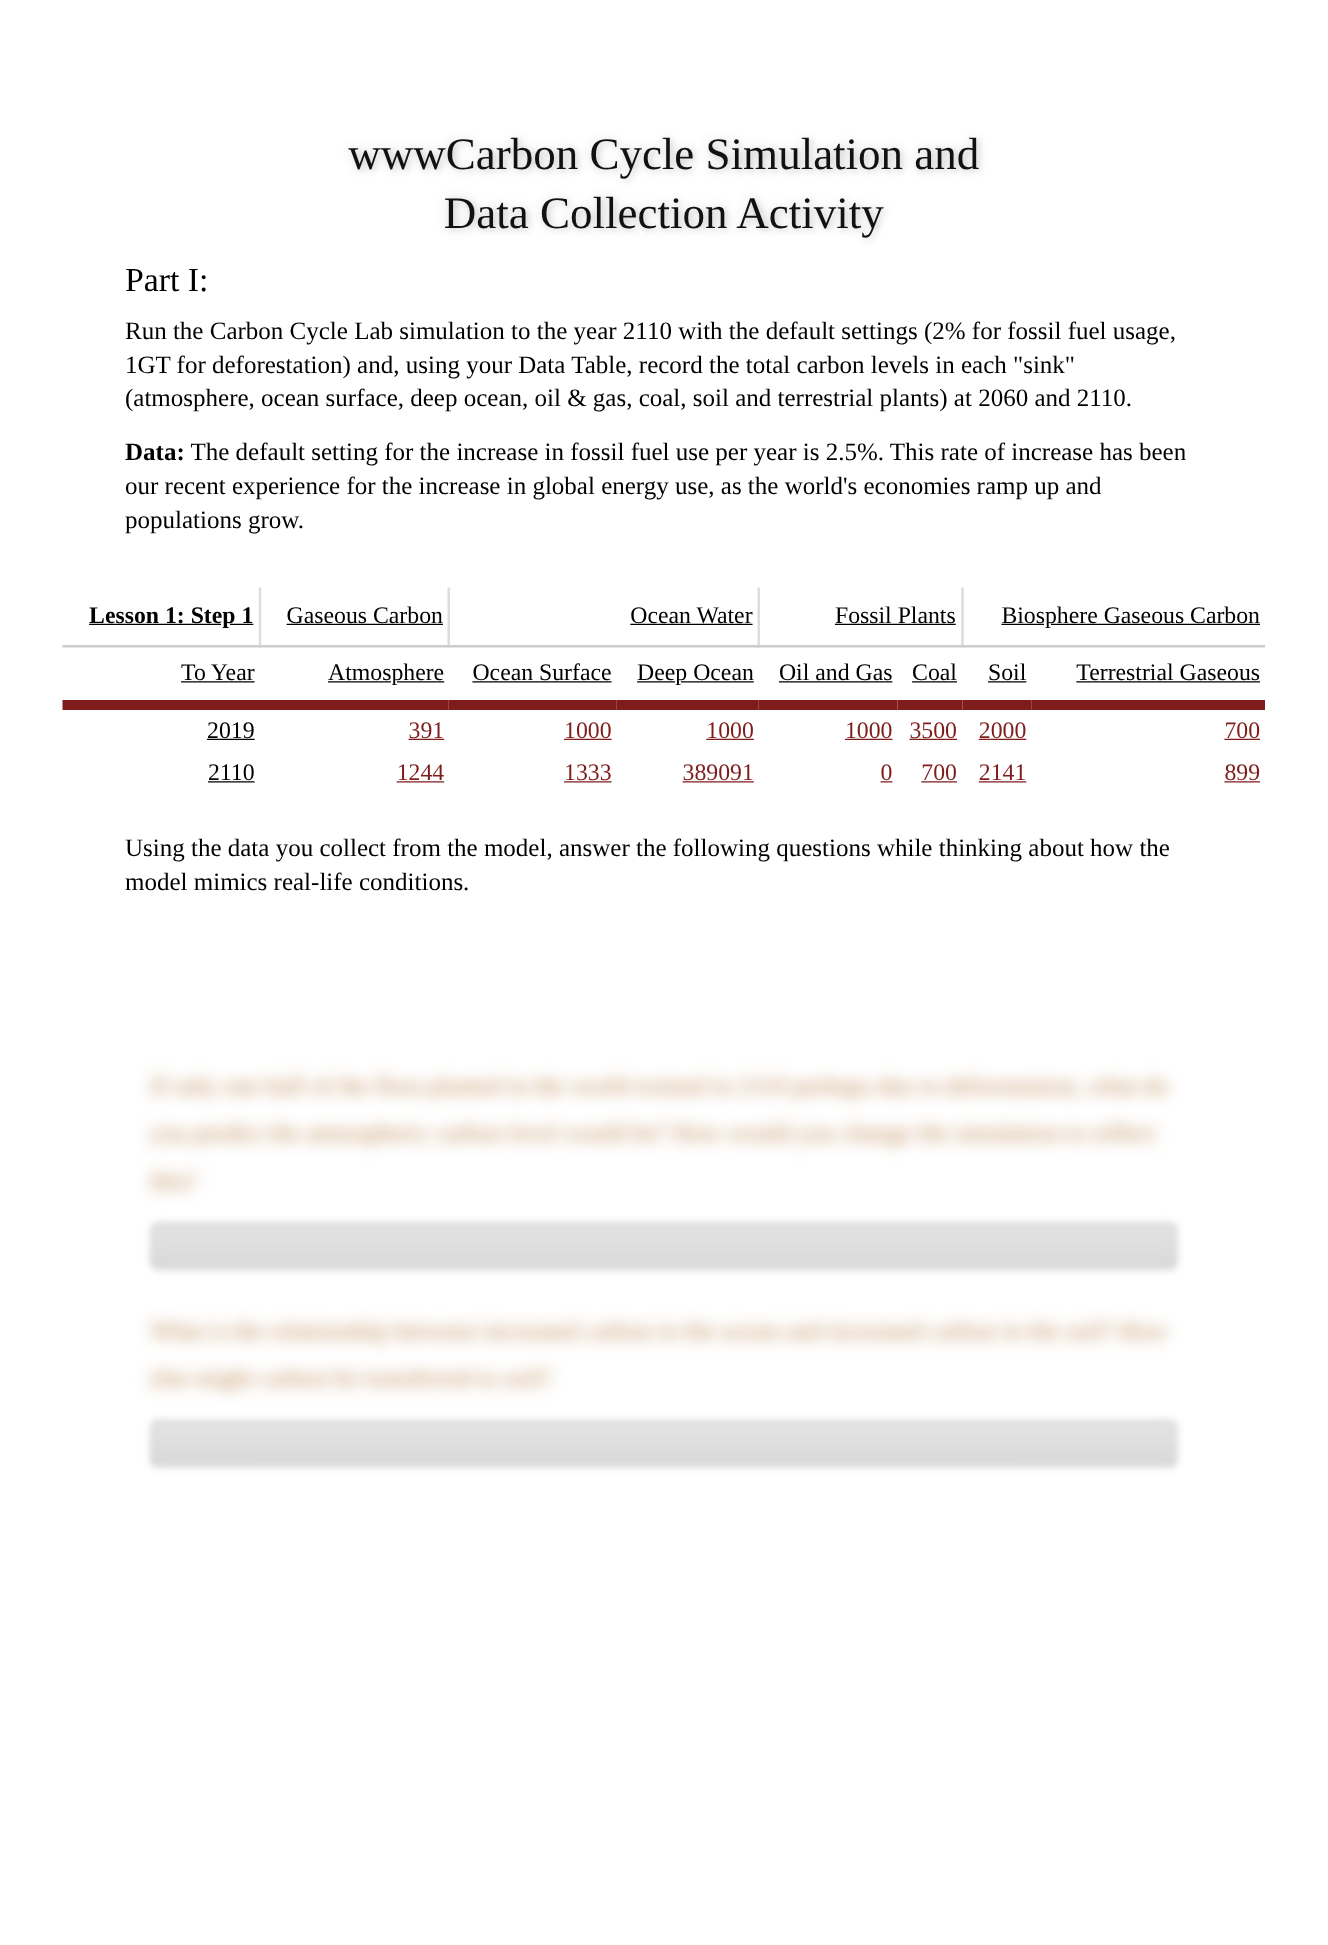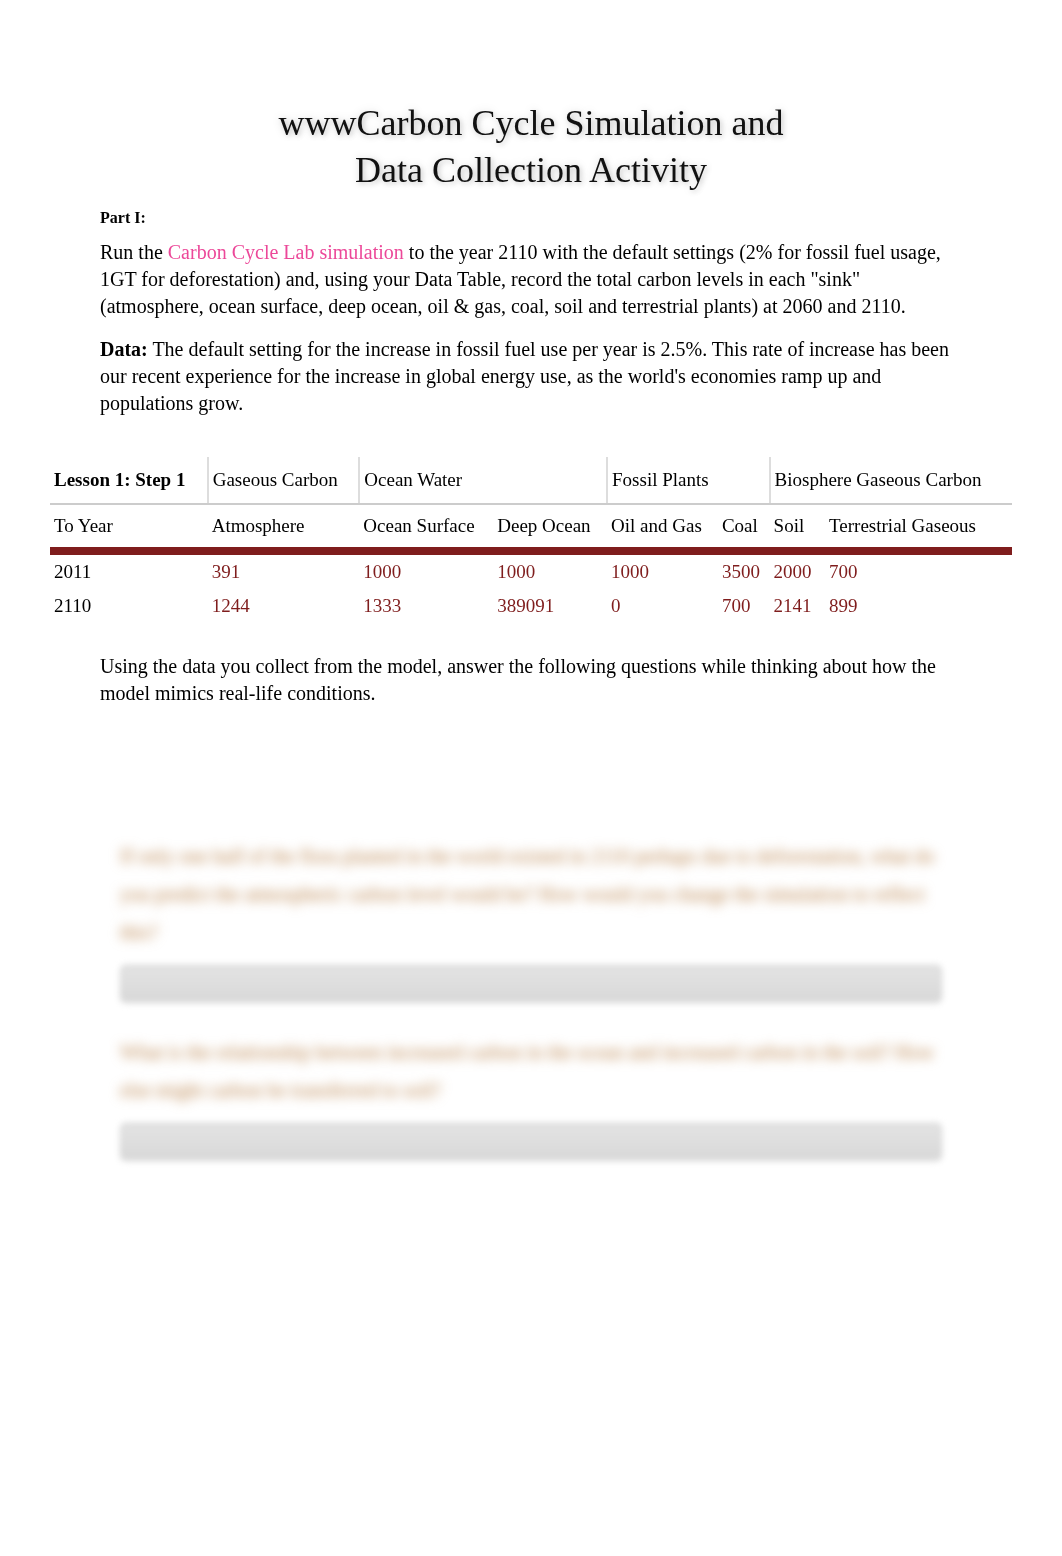--- a/index.html
+++ b/index.html
@@ -18,47 +18,48 @@
     font-size: 36px;
     line-height: 1.3;
     color: #111;
     text-shadow: 0 0 10px rgba(0,0,0,0.15), 2px 2px 5px rgba(0,0,0,0.15);
     margin-bottom: 15px;
   }
   .content {
     padding: 0 30px;
   }
   .part-label {
-    font-weight: bold;
-    font-size: 16px;
+    font-weight: normal;
+    font-size: 27px;
     margin-bottom: 12px;
   }
   .para {
     font-size: 20px;
     line-height: 1.35;
     margin-bottom: 16px;
   }
   .link {
-    color: #ec4899;
+    color: #000000;
   }
   .note-label {
     font-weight: bold;
   }
   .table-wrap {
     margin: 40px -20px 20px -20px;
   }
   table {
     width: 100%;
     border-collapse: collapse;
     font-size: 19px;
   }
   th, td {
-    text-align: left;
+    text-align: right;
     padding: 6px 4px;
     vertical-align: middle;
+    text-decoration: underline;
   }
   .hdr-row th {
     border-bottom: 2px solid #ccc;
     font-weight: normal;
     padding: 12px 4px;
   }
   .hdr-row th:first-child {
     font-weight: bold;
   }
   .sub-row th {
@@ -136,21 +137,21 @@
         <th>To Year</th>
         <th>Atmosphere</th>
         <th>Ocean Surface</th>
         <th>Deep Ocean</th>
         <th>Oil and Gas</th>
         <th>Coal</th>
         <th>Soil</th>
         <th>Terrestrial Gaseous</th>
       </tr>
       <tr>
-        <td>2011</td>
+        <td>2019</td>
         <td class="data-val">391</td>
         <td class="data-val">1000</td>
         <td class="data-val">1000</td>
         <td class="data-val">1000</td>
         <td class="data-val">3500</td>
         <td class="data-val">2000</td>
         <td class="data-val">700</td>
       </tr>
       <tr>
         <td>2110</td>

